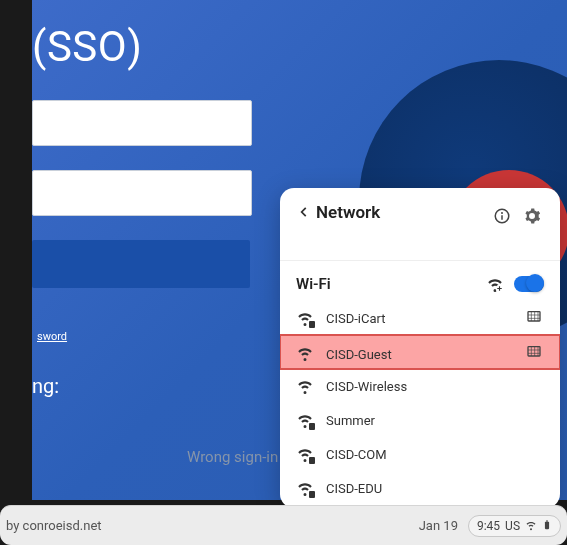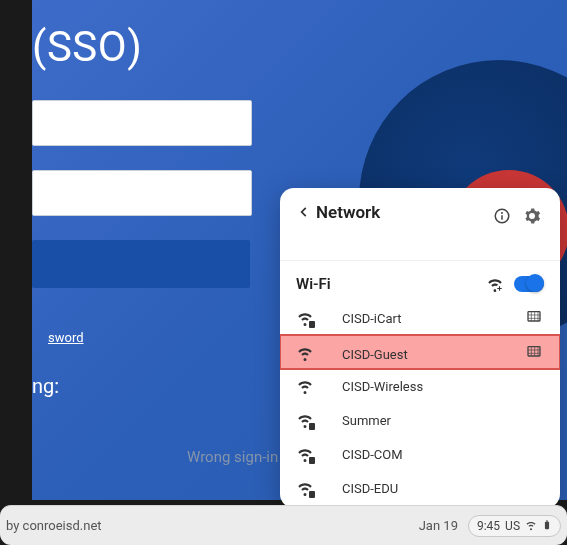--- a/index.html
+++ b/index.html
@@ -72,23 +72,23 @@
       top: 240px;
       width: 218px;
       height: 48px;
       background: #1a4fa8;
       border-radius: 2px;
     }
 
     .login-link-pw {
       position: absolute;
       top: 330px;
-      left: 16px;
+      left: 5px;
       color: #fff;
-      font-size: 13px;
+      font-size: 11px;
       text-decoration: underline;
     }
     .login-label-ng {
       position: absolute;
       top: 374px;
       left: 0;
       color: #fff;
       font-size: 20px;
     }
     .wrong-signin {
@@ -222,21 +222,21 @@
     }
 
     .np-list {
       display: flex;
       flex-direction: column;
     }
     .np-item {
       display: flex;
       align-items: center;
       padding: 7px 16px;
-      gap: 28px;
+      gap: 12px;
       min-height: 34px;
       cursor: pointer;
     }
     .np-item-icon {
       width: 18px;
       height: 18px;
       flex-shrink: 0;
       color: #333;
       position: relative;
     }

